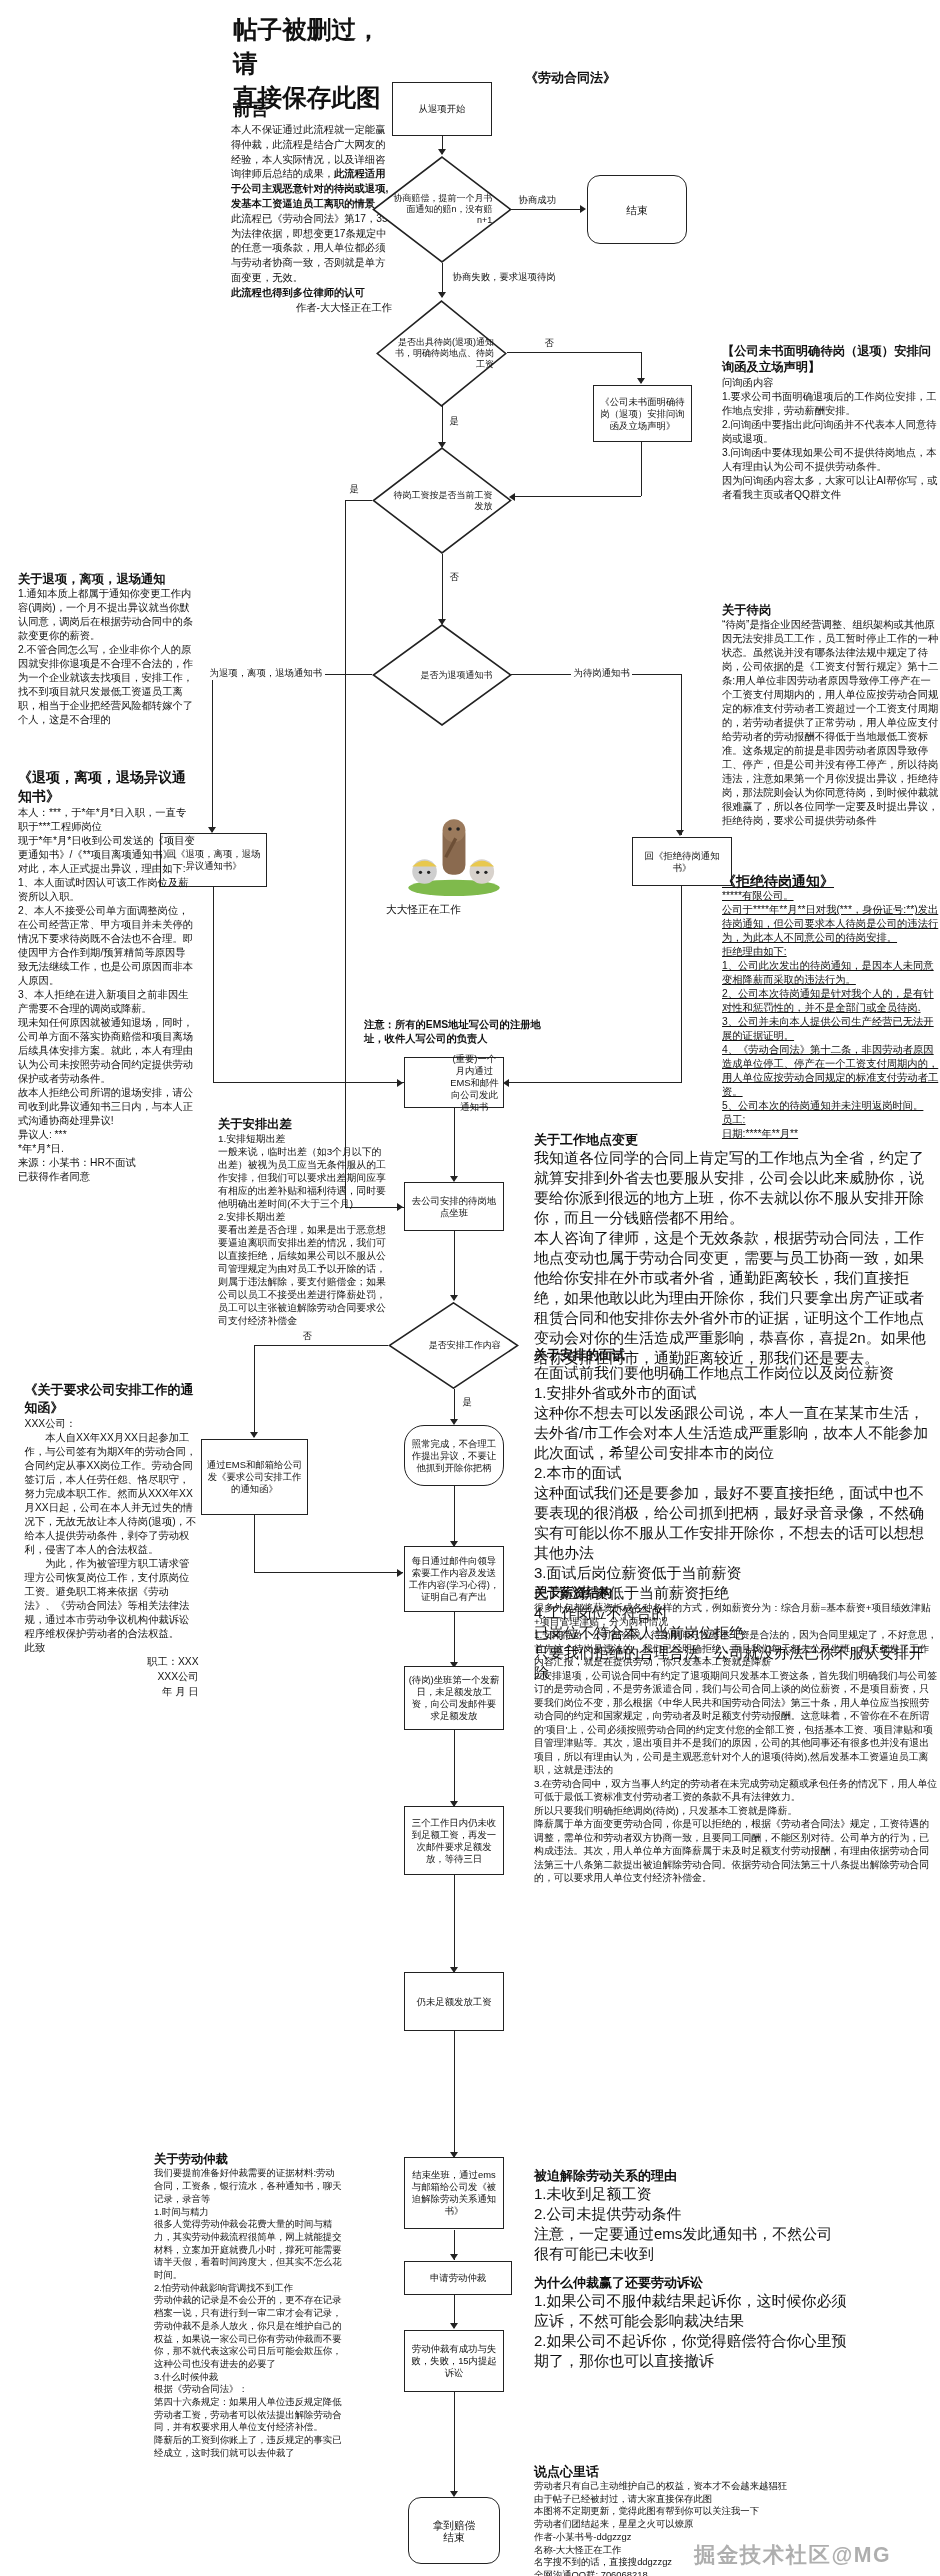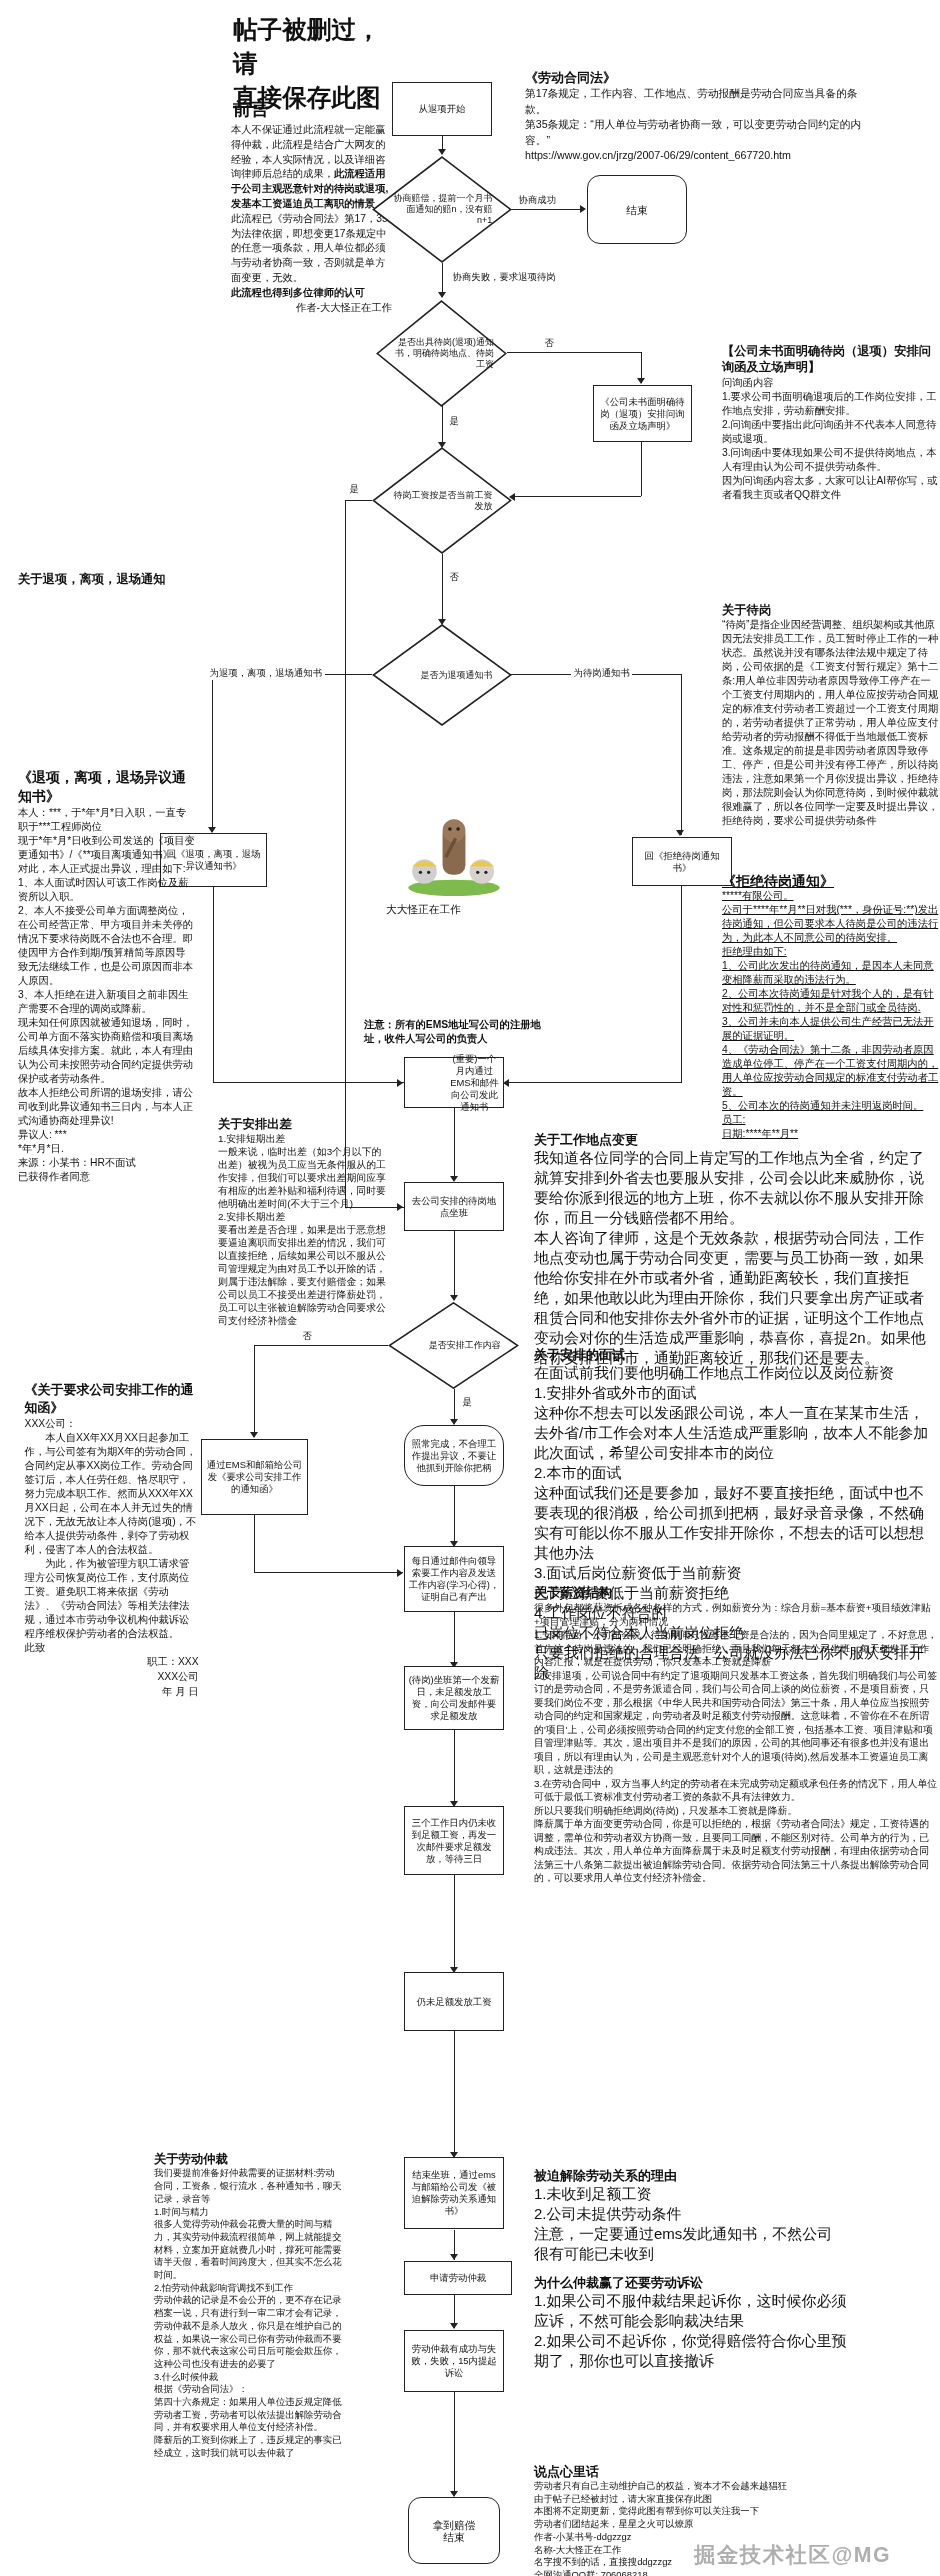--- a/index.html
+++ b/index.html
@@ -41,23 +41,20 @@
 直接保存此图</div>
   <div class="abs bheading" style="left:233px;top:97px;font-size:18px;">前言</div>
   <div class="abs" style="left:231px;top:123px;width:161px;font-size:10.3px;line-height:14.8px;">
     <span>本人不保证通过此流程就一定能赢得仲裁，此流程是结合广大网友的经验，本人实际情况，以及详细咨询律师后总结的成果，</span><b>此流程适用于公司主观恶意针对的待岗或退项,发基本工资逼迫员工离职的情景，</b><span>此流程已《劳动合同法》第17，35为法律依据，即想变更17条规定中的任意一项条款，用人单位都必须与劳动者协商一致，否则就是单方面变更，无效。</span>
     <div style="font-weight:bold;">此流程也得到多位律师的认可</div>
     <div class="credit">作者-大大怪正在工作</div>
   </div>
 
   <div class="abs blk-l" style="left:525px;top:69px;width:337px;">
     <div class="bheading">《劳动合同法》</div>
-    <div class="bbody" style="font-size:10.7px;line-height:15.6px;">第17条规定，工作内容、工作地点、劳动报酬是劳动合同应当具备的条款。
-第35条规定：“用人单位与劳动者协商一致，可以变更劳动合同约定的内容。”
-https://www.gov.cn/jrzg/2007-06/29/content_667720.htm</div>
   </div>
 
   <div class="abs fnode" style="left:392px;top:82px;width:100px;height:54px;">从退项开始</div>
   <div class="abs vline" style="left:442px;top:136px;height:18px;"></div>
   <div class="abs arr-d" style="left:438px;top:149px;"></div>
 
   <div class="abs diamond" style="left:372px;top:156px;width:140px;height:107px;">
     <svg viewBox="0 0 100 100" preserveAspectRatio="none">
         <polygon points="50,1 99,50 50,99 1,50" fill="#fff" stroke="#222" stroke-width="1.6" vector-effect="non-scaling-stroke"></polygon>
       </svg>
@@ -297,20 +294,22 @@
 本图将不定期更新，觉得此图有帮到你可以关注我一下
 劳动者们团结起来，星星之火可以燎原
 作者-小某书号-ddgzzgz
 名称-大大怪正在工作
 名字搜不到的话，直接搜ddgzzgz
 全网沟通QQ群: 706068218</div>
   </div>
 
   <div class="abs blk-s" style="left:18px;top:571px;width:177px;">
     <div class="bheading">关于退项，离项，退场通知</div>
+    <div class="bbody">1.通知本质上都属于通知你变更工作内容(调岗)，一个月不提出异议就当你默认同意，调岗后在根据劳动合同中的条款变更你的薪资。
+2.不管合同怎么写，企业非你个人的原因就安排你退项是不合理不合法的，作为一个企业就该去找项目，安排工作，找不到项目就只发最低工资逼员工离职，相当于企业把经营风险都转嫁个了个人，这是不合理的</div>
   </div>
 
   <div class="abs blk-s" style="left:18px;top:768px;width:177px;">
     <div class="bheading" style="font-size:14px;line-height:19px;">《退项，离项，退场异议通知书》</div>
     <div class="bbody">本人：***，于*年*月*日入职，一直专职于***工程师岗位
 现于*年*月*日收到公司发送的《项目变更通知书》/《**项目离项通知书》。
 对此，本人正式提出异议，理由如下:
 1、本人面试时因认可该工作岗位及薪资所以入职。
 2、本人不接受公司单方面调整岗位，在公司经营正常、甲方项目并未关停的情况下要求待岗既不合法也不合理。即使因甲方合作到期/预算精简等原因导致无法继续工作，也是公司原因而非本人原因。
 3、本人拒绝在进入新项目之前非因生产需要不合理的调岗或降薪。

